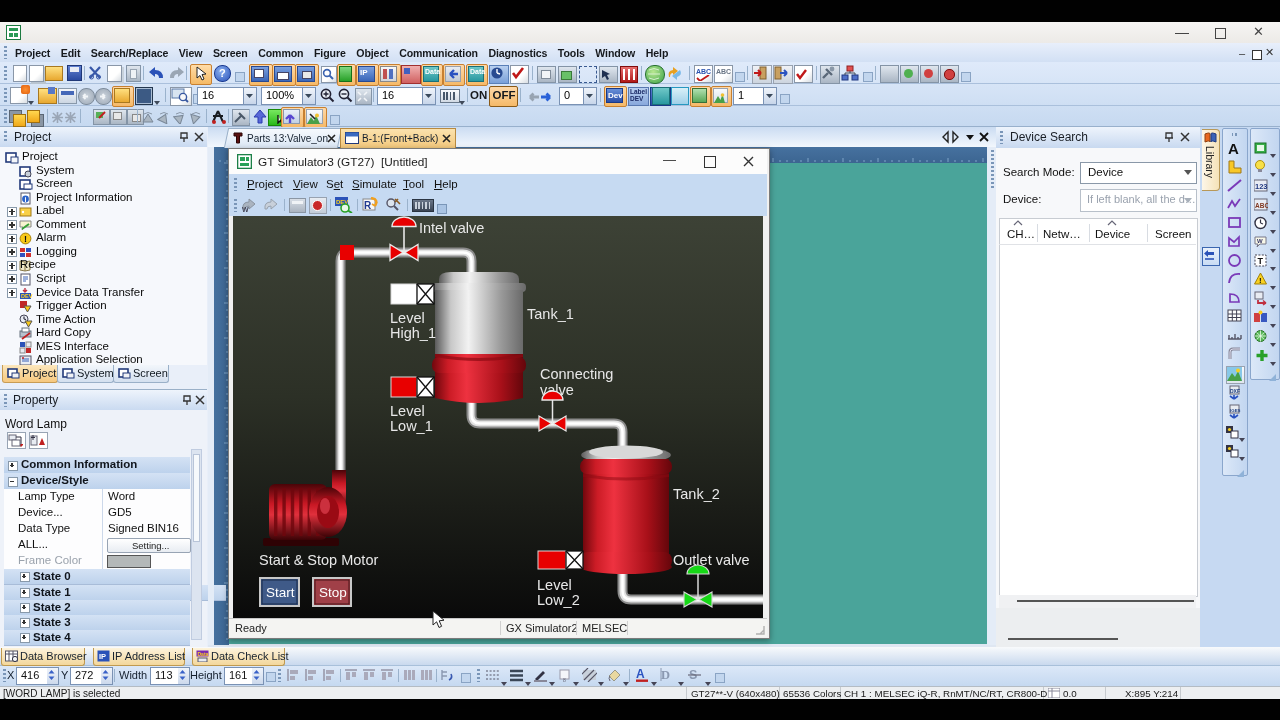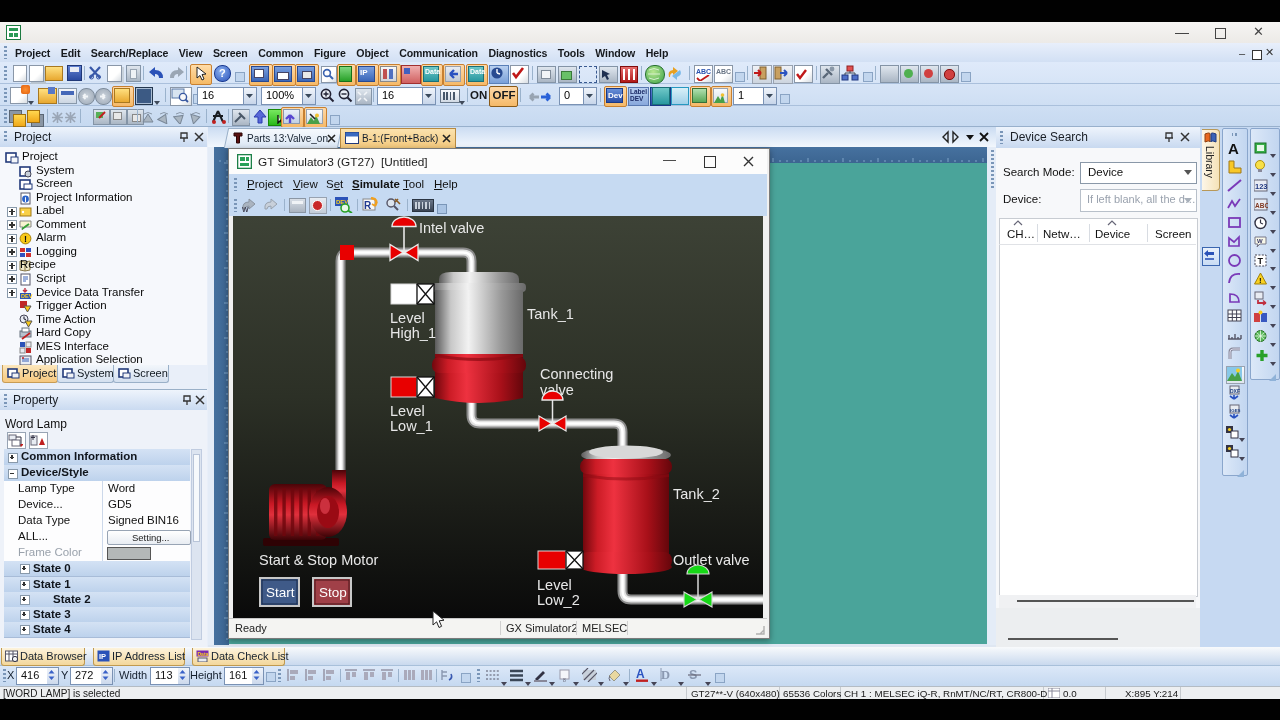--- a/index.html
+++ b/index.html
@@ -583,21 +583,21 @@
         <rect x="1" y="1" width="7" height="5" fill="#e8ecf2" stroke="#667"></rect>
         <path d="M8,3 L13,3 L13,10" stroke="#334" fill="none"></path>
         <path d="M10,10 L13,13 L16,10" fill="#c02020"></path>
         <rect x="4" y="6" width="8" height="6" fill="#fff" stroke="#667"></rect>
       </svg></div>
     <div class="abs" style="left:29px;top:432px;width:17px;height:15px;background:#fff;border:1px solid #98a4b4;"><svg width="15" height="13">
         <rect x="1" y="2" width="6" height="9" fill="#e8ecf2" stroke="#667"></rect>
         <path d="M9,11 L12,4 L15,11" fill="#c02020"></path>
         <path d="M3,1 L3,6 M1,3.5 L5,3.5" stroke="#334"></path>
       </svg></div>
-    <div class="abs" style="left:0;top:0;width:207px;height:684px;text-align:right;">
+    <div class="abs" style="left:0;top:8px;width:207px;height:684px;text-align:right;">
       <div class="abs" style="left:4px;top:449px;width:186px;height:16px;background:linear-gradient(#d4e2f4,#bdd2ec);border-bottom:1px solid #a8bcd8;">
         <div style="position:absolute;left:4px;top:4px;width:8px;height:8px;background:#fff;border:1px solid #8899aa;">
           <div style="position:absolute;left:1px;top:2.6px;width:4px;height:1.3px;background:#333;"></div>
           <div style="position:absolute;left:2.4px;top:1.2px;width:1.3px;height:4px;background:#333;"></div>
         </div>
         <div class="txt" style="left:17px;top:1px;font-size:11.5px;font-weight:bold;color:#10151c;">Common Information</div>
       </div>
       <div class="abs" style="left:4px;top:465px;width:186px;height:16px;background:linear-gradient(#d4e2f4,#bdd2ec);border-bottom:1px solid #a8bcd8;">
         <div style="position:absolute;left:4px;top:4px;width:8px;height:8px;background:#fff;border:1px solid #8899aa;">
           <div style="position:absolute;left:1px;top:2.6px;width:4px;height:1.3px;background:#333;"></div>
@@ -631,33 +631,33 @@
         <div style="position:absolute;left:98px;top:0;width:1px;height:16px;background:#ccd8ea;"></div>
         <div style="position:absolute;left:103px;top:2px;width:42px;height:11px;background:#b4b8b8;border:1px solid #555;"></div>
       </div>
       <div class="abs" style="left:4px;top:561px;width:186px;height:15px;background:linear-gradient(#d4e2f4,#bdd2ec);border-bottom:1px solid #a8bcd8;">
         <div style="position:absolute;left:16px;top:3px;width:8px;height:8px;background:#fff;border:1px solid #8899aa;">
           <div style="position:absolute;left:1px;top:2.6px;width:4px;height:1.3px;background:#333;"></div>
           <div style="position:absolute;left:2.4px;top:1.2px;width:1.3px;height:4px;background:#333;"></div>
         </div>
         <div class="txt" style="left:29px;top:0.5px;font-size:11.5px;font-weight:bold;color:#10151c;">State 0</div>
       </div>
-      <div class="abs" style="left:4px;top:577px;width:186px;height:15px;background:linear-gradient(#d4e2f4,#bdd2ec);border-bottom:1px solid #a8bcd8;">
+      <div class="abs" style="left:4px;top:577px;width:186px;height:15px;background:linear-gradient(#d4e2f4,#bdd2ec);border-bottom:1px solid #a8bcd8;padding-left:36px;">
         <div style="position:absolute;left:16px;top:3px;width:8px;height:8px;background:#fff;border:1px solid #8899aa;">
           <div style="position:absolute;left:1px;top:2.6px;width:4px;height:1.3px;background:#333;"></div>
           <div style="position:absolute;left:2.4px;top:1.2px;width:1.3px;height:4px;background:#333;"></div>
         </div>
         <div class="txt" style="left:29px;top:0.5px;font-size:11.5px;font-weight:bold;color:#10151c;">State 1</div>
       </div>
       <div class="abs" style="left:4px;top:592px;width:186px;height:15px;background:linear-gradient(#d4e2f4,#bdd2ec);border-bottom:1px solid #a8bcd8;">
         <div style="position:absolute;left:16px;top:3px;width:8px;height:8px;background:#fff;border:1px solid #8899aa;">
           <div style="position:absolute;left:1px;top:2.6px;width:4px;height:1.3px;background:#333;"></div>
           <div style="position:absolute;left:2.4px;top:1.2px;width:1.3px;height:4px;background:#333;"></div>
         </div>
-        <div class="txt" style="left:29px;top:0.5px;font-size:11.5px;font-weight:bold;color:#10151c;margin-left:20px;">State 2</div>
+        <div class="txt" style="left:29px;top:0.5px;font-size:11.5px;font-weight:bold;color:#10151c;">State 2</div>
       </div>
       <div class="abs" style="left:4px;top:607px;width:186px;height:15px;background:linear-gradient(#d4e2f4,#bdd2ec);border-bottom:1px solid #a8bcd8;">
         <div style="position:absolute;left:16px;top:3px;width:8px;height:8px;background:#fff;border:1px solid #8899aa;">
           <div style="position:absolute;left:1px;top:2.6px;width:4px;height:1.3px;background:#333;"></div>
           <div style="position:absolute;left:2.4px;top:1.2px;width:1.3px;height:4px;background:#333;"></div>
         </div>
         <div class="txt" style="left:29px;top:0.5px;font-size:11.5px;font-weight:bold;color:#10151c;">State 3</div>
       </div>
       <div class="abs" style="left:4px;top:622px;width:186px;height:15px;background:linear-gradient(#d4e2f4,#bdd2ec);border-bottom:1px solid #a8bcd8;">
         <div style="position:absolute;left:16px;top:3px;width:8px;height:8px;background:#fff;border:1px solid #8899aa;">
@@ -1314,21 +1314,21 @@
       <div class="abs" style="left:475px;top:7px;width:10px;height:10px;border:1.3px solid #333;"></div>
       <svg class="abs" style="left:514px;top:7px" width="11" height="11">
         <path d="M1,1 L10,10 M10,1 L1,10" stroke="#333" stroke-width="1.4"></path>
       </svg>
     </div>
     <div class="abs" style="left:229px;top:174px;width:538px;height:21px;background:#c6daf2;z-index:6;">
       <div class="grip" style="left:5px;top:4px;height:13px;"></div>
       <div class="txt" style="left:18px;top:4px;font-size:11.5px;color:#111;"><u>P</u>roject</div>
       <div class="txt" style="left:64px;top:4px;font-size:11.5px;color:#111;"><u>V</u>iew</div>
       <div class="txt" style="left:97px;top:4px;font-size:11.5px;color:#111;">S<u>e</u>t</div>
-      <div class="txt" style="left:123px;top:4px;font-size:11.5px;color:#111;font-weight:bold;"><u>S</u>imulate</div>
+      <div class="txt" style="left:123px;top:4px;font-size:11.5px;color:#111;"><u>S</u>imulate</div>
       <div class="txt" style="left:174px;top:4px;font-size:11.5px;color:#111;"><u>T</u>ool</div>
       <div class="txt" style="left:205px;top:4px;font-size:11.5px;color:#111;"><u>H</u>elp</div>
     </div>
     <div class="abs" style="left:229px;top:195px;width:538px;height:21px;background:#c6daf2;z-index:6;">
       <div class="grip" style="left:5px;top:4px;height:13px;"></div>
       <svg class="abs" style="left:12px;top:2px" width="17" height="16">
         <path d="M2,12 Q1,5 8,5 L8,2 L14,7 L8,12 L8,9 Q4,9 4,12 Z" fill="#aab4c0" stroke="#8a94a0"></path>
         <text x="1" y="15" font-size="7" font-weight="bold" fill="#445">W</text>
       </svg>
       <svg class="abs" style="left:34px;top:2px" width="17" height="16">

